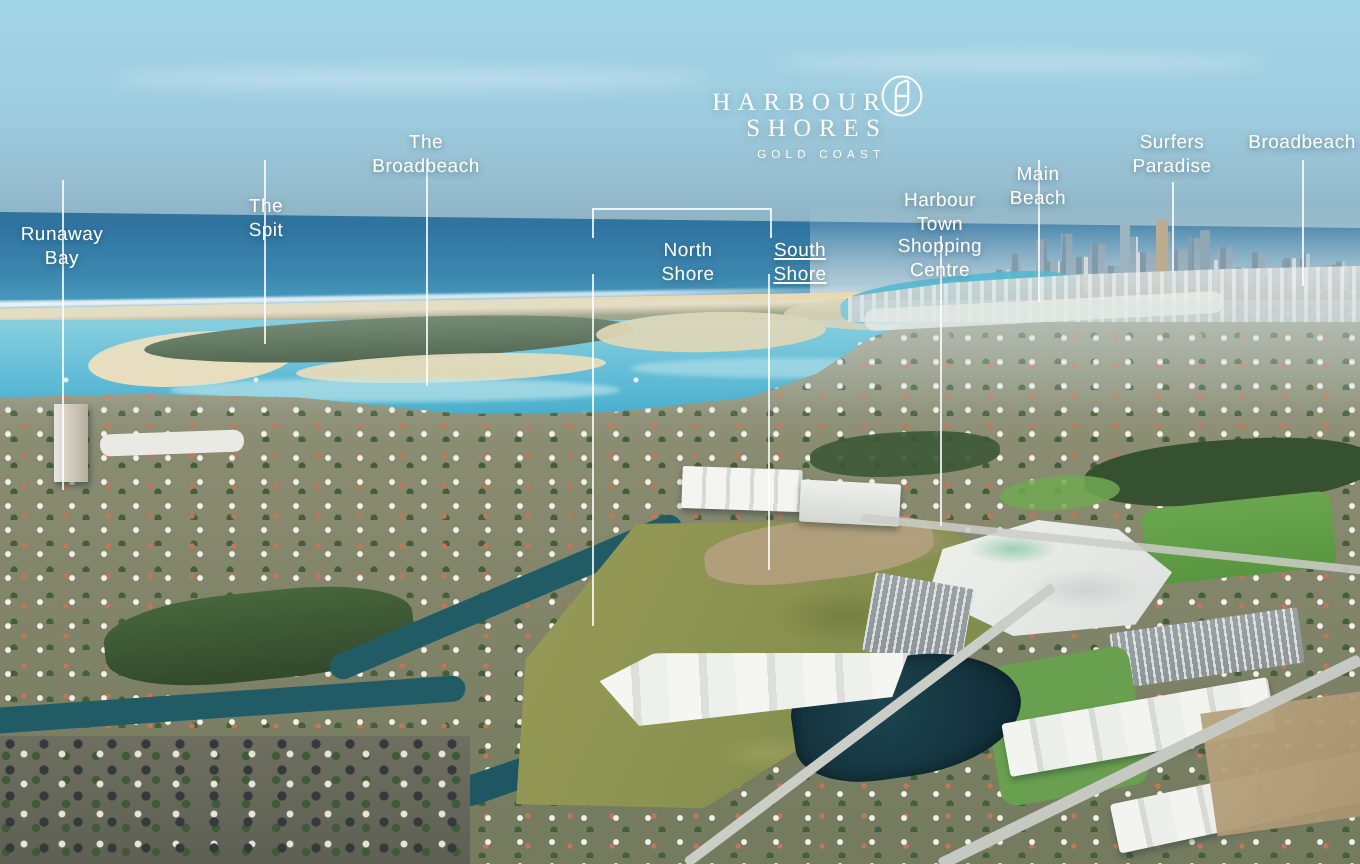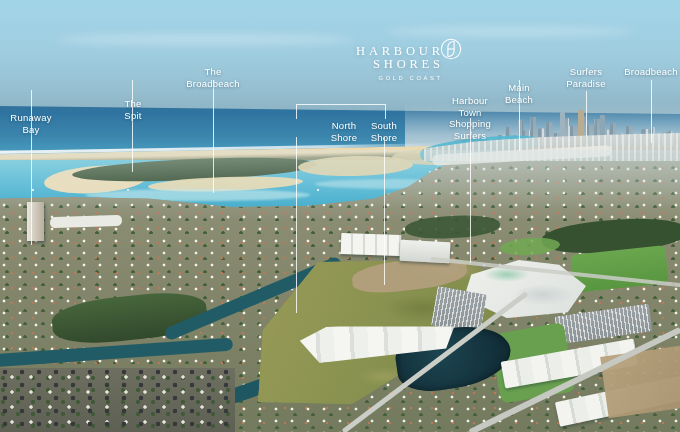--- a/index.html
+++ b/index.html
@@ -243,24 +243,24 @@
   <div id="callouts">
       <div class="callout-label" style="left: 31px; top: 66px; margin-top: 46px;">Runaway
 Bay</div>
       <div class="leader-line" style="left: 30.5px; top: 90px; height: 155px;"></div>
       <div class="callout-label" style="left: 133px; top: 66px; margin-top: 32px;">The Spit</div>
       <div class="leader-line" style="left: 131.5px; top: 80px; height: 92px;"></div>
       <div class="callout-label" style="left: 213px; top: 66px;">The Broadbeach</div>
       <div class="leader-line" style="left: 212.5px; top: 80px; height: 113px;"></div>
       <div class="callout-label" style="left: 296px; top: 120px; margin-left: 48px;">North Shore</div>
       <div class="leader-line" style="left: 295.5px; top: 137px; height: 176px;"></div>
-      <div class="callout-label" style="left: 384px; top: 120px;">South Shore</div>
+      <div class="callout-label" style="left: 400px; top: 120px; text-decoration: underline;">South Shore</div>
       <div class="leader-line" style="left: 383.5px; top: 137px; height: 148px;"></div>
       <div class="callout-label" style="left: 470px; top: 95px;">Harbour Town
-Shopping Surfers</div>
+Shopping Centre</div>
       <div class="leader-line" style="left: 469.5px; top: 118px; height: 145px;"></div>
       <div class="callout-label" style="left: 519px; top: 66px; margin-top: 16px;">Main Beach</div>
       <div class="leader-line" style="left: 518.5px; top: 80px; height: 71px;"></div>
       <div class="callout-label" style="left: 586px; top: 66px;">Surfers
 Paradise</div>
       <div class="leader-line" style="left: 585.5px; top: 91px; height: 45px;"></div>
       <div class="callout-label" style="left: 651px; top: 66px;">Broadbeach</div>
       <div class="leader-line" style="left: 650.5px; top: 80px; height: 63px;"></div>
       <div class="bracket" style="left: 296px; top: 104px; width: 88px; height: 14px;"></div>
     </div>

